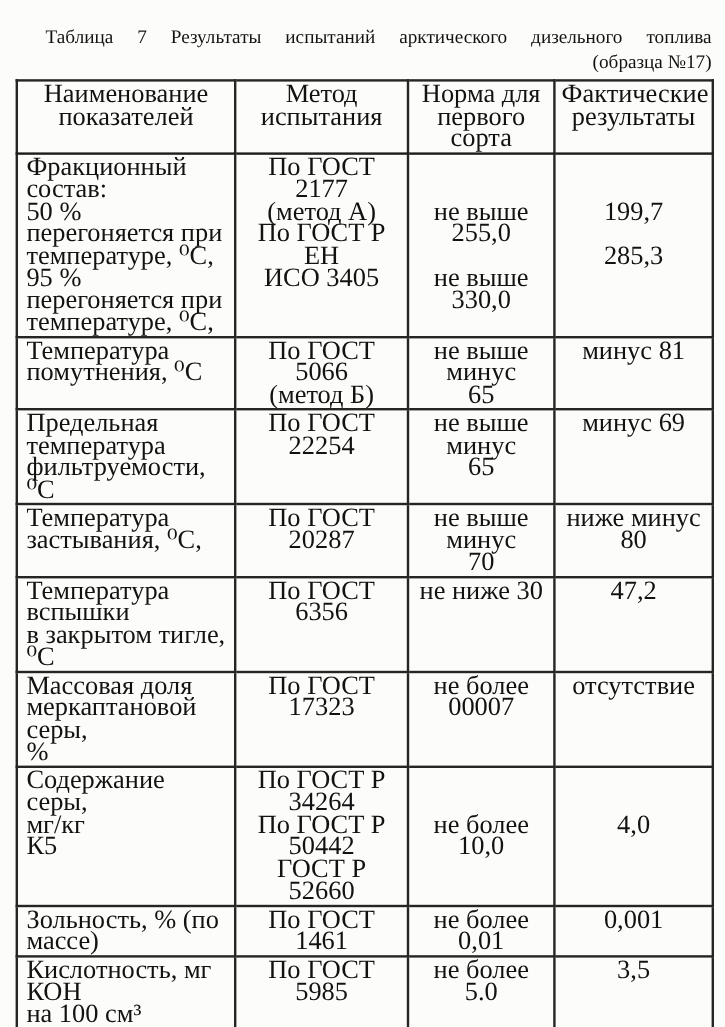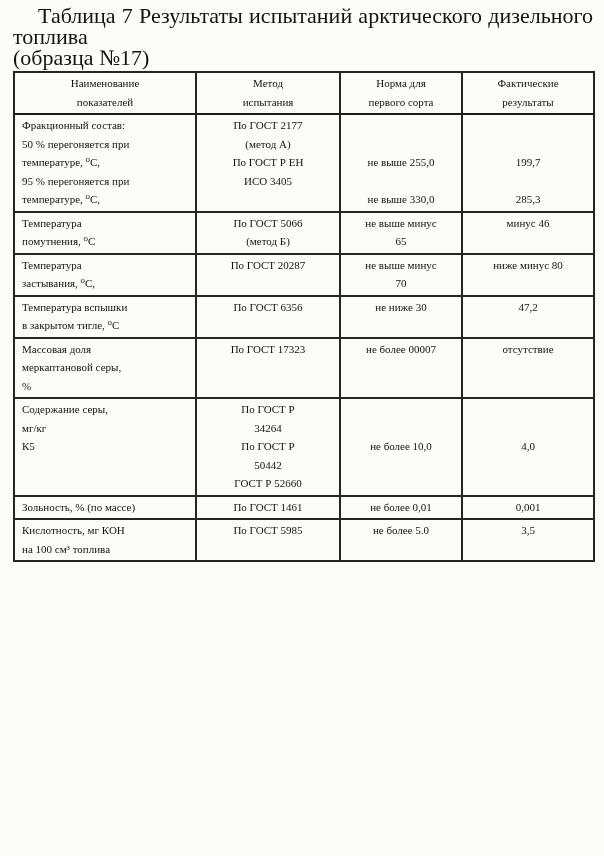--- a/index.html
+++ b/index.html
@@ -11,40 +11,41 @@
     height: 856px;
     background: #fcfcfa;
     font-family: "Liberation Serif", "DejaVu Serif", serif;
     color: #121212;
     overflow: hidden;
   }
   .page {
     padding: 5px 11px 0 13px;
   }
   .caption {
-    font-size: 22px;
+    font-size: 16px;
     line-height: 21px;
     margin-bottom: 3px;
+    margin-top: 16px;
   }
   .caption-line1 {
     text-align: justify;
     text-align-last: justify;
     text-indent: 25px;
   }
   .caption-line2 {
-    text-align: left;
+    text-align: right;
   }
   table.results {
     border-collapse: collapse;
     table-layout: fixed;
     width: 580px;
   }
   .results th, .results td {
     border: 2px solid #252525;
-    font-size: 11px;
+    font-size: 22px;
     line-height: 18.5px;
     font-weight: normal;
     vertical-align: top;
     padding: 1px 5px 2px 5px;
     white-space: pre-line;
     text-align: center;
     overflow: hidden;
   }
   .results thead th {
     border-bottom: 2.5px solid #1d1d1d;
@@ -105,21 +106,30 @@
 
 285,3</td>
         </tr>
         <tr>
           <td>Температура
 помутнения, ⁰С</td>
           <td>По ГОСТ 5066
 (метод Б)</td>
           <td>не выше минус
 65</td>
-          <td>минус 46</td>
+          <td>минус 81</td>
+        </tr>
+        <tr>
+          <td>Предельная
+температура
+фильтруемости, ⁰С</td>
+          <td>По ГОСТ 22254</td>
+          <td>не выше минус
+65</td>
+          <td>минус 69</td>
         </tr>
         <tr>
           <td>Температура
 застывания, ⁰С,</td>
           <td>По ГОСТ 20287</td>
           <td>не выше минус
 70</td>
           <td>ниже минус 80</td>
         </tr>
         <tr>

